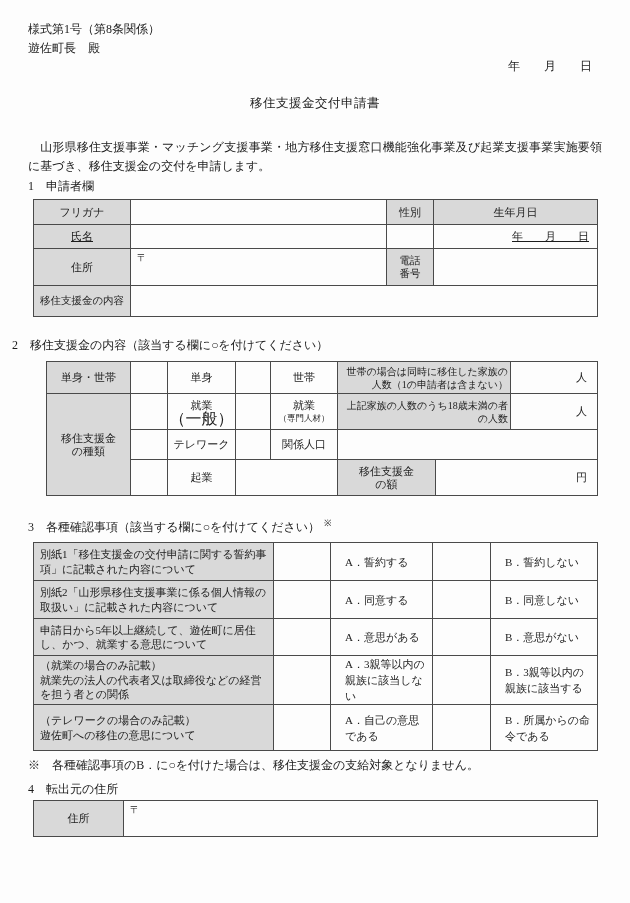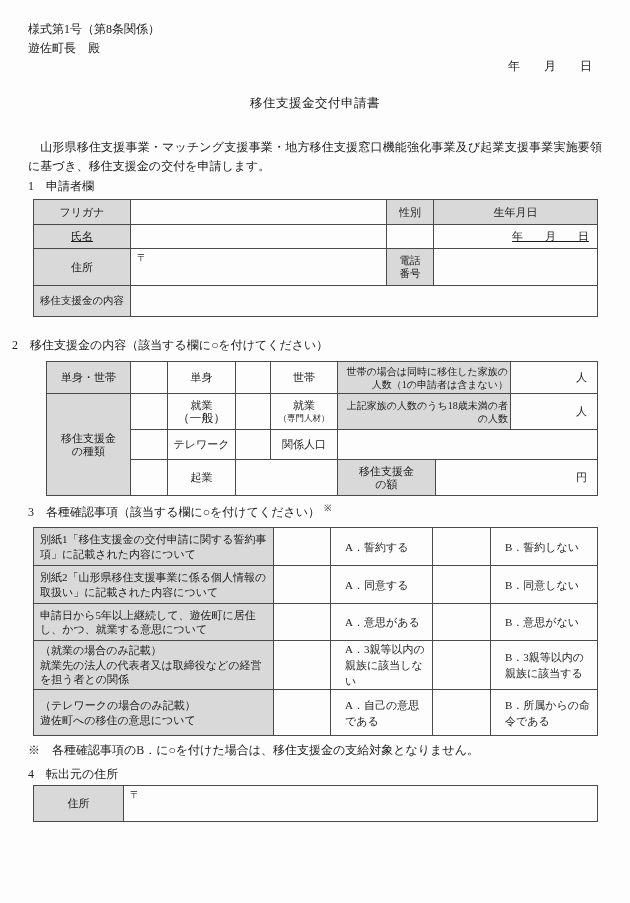--- a/index.html
+++ b/index.html
@@ -17,21 +17,21 @@
   }
   .line { line-height: 15px; }
   .form-number { margin: 22px 0 0 28px; }
   .addressee   { margin: 4px 0 0 28px; }
   .date-line   { margin-top: 3px; text-align: right; padding-right: 38px; }
   .doc-title   { margin-top: 21px; text-align: center; font-size: 12.5px; letter-spacing: 0.5px; }
   .intro       { margin: 26px 28px 0 28px; line-height: 19px; text-align: justify; }
   .sec-heading { font-size: 12px; font-weight: normal; line-height: 15px; }
   .h1 { margin: 3px 0 0 28px; }
   .h2 { margin: 21px 0 0 12px; }
-  .h3 { margin: 5px 0 0 28px; }
+  .h3 { margin: 20px 0 0 28px; }
   .h4 { margin: 9px 0 0 28px; }
   .sup-mark { font-size: 9px; vertical-align: 5px; margin-left: 4px; }
 
   table { border-collapse: collapse; table-layout: fixed; }
   table { border: 1.5px solid #2f2f2f; }
   td, th { border: 1px solid #4a4a4a; font-weight: normal; font-size: 11px; vertical-align: middle; overflow: hidden; }
   th.gray, td.gray { background: #d9d9d9; }
   .center { text-align: center; }
 
   
@@ -49,21 +49,21 @@
   
   .t2 { margin: 8px 0 0 46px; width: 551px; }
   .t2 tr:nth-child(1) { height: 32px; }
   .t2 tr:nth-child(2) { height: 36px; }
   .t2 tr:nth-child(3) { height: 30px; }
   .t2 tr:nth-child(4) { height: 36px; }
   .t2 .desc { font-size: 10px; line-height: 13px; text-align: right; padding: 1px 2px; }
   .t2 .unit { text-align: right; padding-right: 10px; }
   .two-line { line-height: 13px; text-align: center; }
   .small-paren { font-size: 8.5px; display: block; }
-  .mid-paren { font-size: 12px; display: block; }
+  .mid-paren { font-size: 16px; display: block; }
 
   
   .t3 { margin: 7px 0 0 33px; width: 564px; }
   .t3 tr:nth-child(1) { height: 38px; }
   .t3 tr:nth-child(2) { height: 38px; }
   .t3 tr:nth-child(3) { height: 37px; }
   .t3 tr:nth-child(4) { height: 44px; }
   .t3 tr:nth-child(5) { height: 46px; }
   .t3 tr:nth-child(6) { height: 45px; margin-left: 47px; }
   .t3 .q-cell { font-size: 11px; line-height: 14.5px; padding: 2px 4px 2px 6px; white-space: pre-line; text-align: left; }

